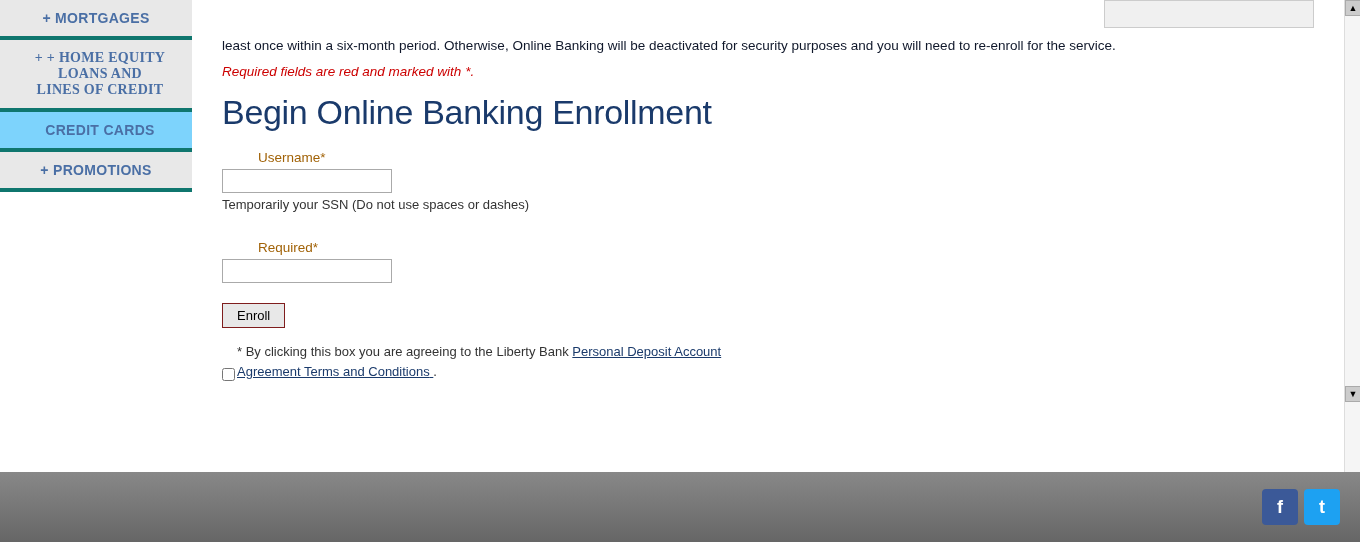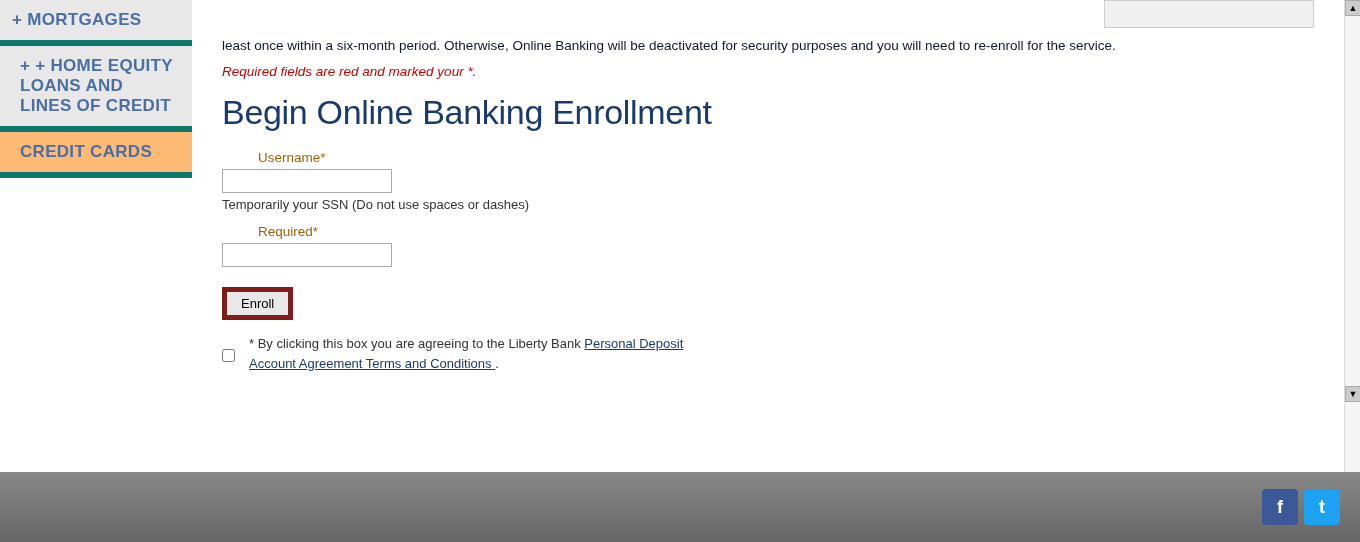--- a/index.html
+++ b/index.html
@@ -24,34 +24,35 @@
     .sidebar {
       width: 192px;
       background: #fff;
       flex-shrink: 0;
       padding-top: 0;
     }
 
     .sidebar-item {
       display: block;
       padding: 10px 12px;
-      font-size: 17px;
+      font-size: 14px;
       font-weight: bold;
       color: #4a6fa5;
       text-transform: uppercase;
-      border-bottom: 6px solid #0f766e;
+      border-bottom: 4px solid #0f766e;
       cursor: pointer;
       background: #e8e8e8;
       letter-spacing: 0.3px;
+      text-align: center;
     }
 
     .sidebar-item.sub {
       padding-left: 20px;
       font-weight: bold;
-      background: #fdba74;
+      background: #7dd3fc;
       color: #4a6fa5;
     }
 
     .sidebar-item.expandable::before {
       content: '+ ';
       font-weight: bold;
     }
 
     
     .main-content {
@@ -100,36 +101,36 @@
       border: 1px solid #aaa;
       padding: 2px 4px;
       font-size: 13px;
       margin-bottom: 4px;
       background: #fff;
     }
 
     .hint-text {
       font-size: 13px;
       color: #333;
-      margin-bottom: 12px;
+      margin-bottom: 28px;
     }
 
     .enroll-btn {
       padding: 4px 14px;
       font-size: 13px;
       background: #e8e8e8;
-      border: 5px solid #7f1d1d;
+      border: 1px solid #7f1d1d;
       cursor: pointer;
       margin-bottom: 14px;
     }
 
     .agree-row {
       display: flex;
-      align-items: center;
-      gap: 14px;
+      align-items: flex-end;
+      gap: 2px;
       font-size: 13px;
       color: #333;
       max-width: 500px;
       line-height: 1.5;
     }
 
     .agree-row input[type="checkbox"] {
       margin-top: 3px;
       flex-shrink: 0;
     }
@@ -199,38 +200,41 @@
   </style>
 </head>
 <body>
 
 <div class="page-wrapper">
 
   <div class="sidebar">
     <div class="sidebar-item expandable">
       <span>MORTGAGES</span>
     </div>
-    <div class="sidebar-item expandable" style="padding-left:20px;">
+    <div class="sidebar-item expandable" style="padding-left:20px;font-family:Liberation Serif, serif;">
       <span>+ HOME EQUITY LOANS AND<br>LINES OF CREDIT</span>
     </div>
     <div class="sidebar-item sub">
       <span>CREDIT CARDS</span>
     </div>
+    <div class="sidebar-item expandable">
+      <span>PROMOTIONS</span>
+    </div>
   </div>
 
   <div class="main-content">
     
     <div style="display:flex; justify-content:flex-end; margin-bottom:4px; padding-top:0;">
       <div style="width:210px; height:28px; background:#f0f0f0; border:1px solid #ccc;"></div>
     </div>
 
     <p class="top-notice">least once within a six-month period. Otherwise, Online Banking will be deactivated for security purposes and you will need to re-enroll for the service.</p>
 
     <p class="required-notice">
-      <span>Required fields are red and marked your *.</span>
+      <span>Required fields are red and marked with *.</span>
     </p>
 
     <h2 class="section-title">Begin Online Banking Enrollment</h2>
 
     
     <label class="field-label">Username*</label>
     <input class="text-input" type="text" value="" style="">
     <p class="hint-text">Temporarily your SSN (Do not use spaces or dashes)</p>
 
     

